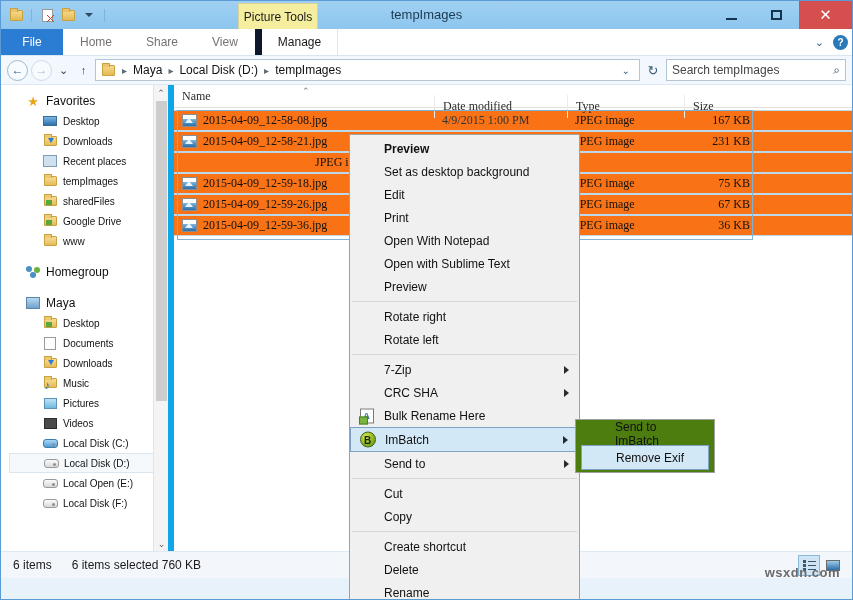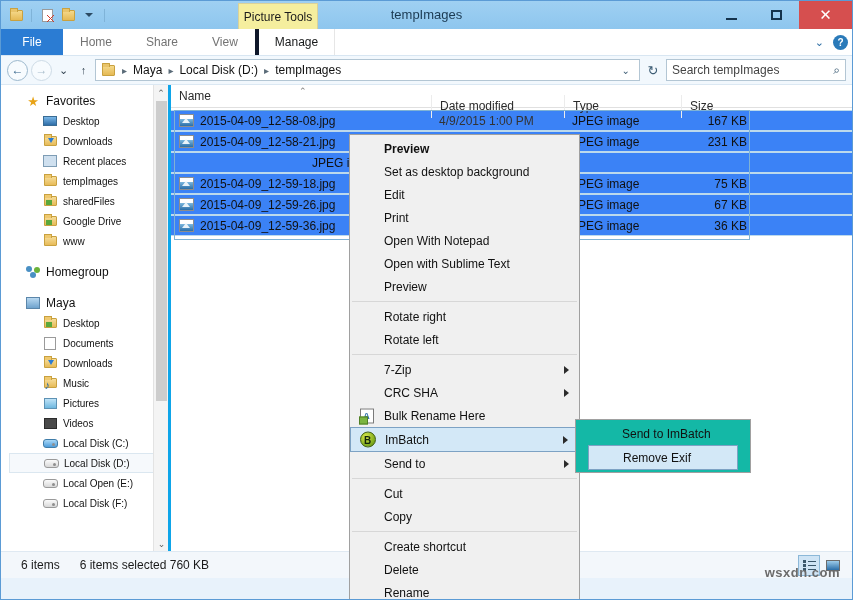--- a/index.html
+++ b/index.html
@@ -100,21 +100,21 @@
     display:flex;align-items:center;justify-content:center;
     font-size:12px;
   }
   .rtab {
     padding: 0 17px; display:flex;align-items:center;
     font-size:12px; color:#737373;
   }
   #tab-manage {
     padding: 0 16px; display:flex;align-items:center;
     font-size:12px; color:#17191a;
-    border-left:4px solid #0f172a; border-right:1px solid #e6e6e6;
+    border-left:7px solid #0f172a; border-right:1px solid #e6e6e6;
     background:#fff;
   }
   #ribbon-right {
     position:absolute; right:4px; top:0; height:27px;
     display:flex;align-items:center;gap:9px;
   }
   .chev-sm { color:#2b6ca3; font-size:11px; }
   .help-ico {
     width:15px;height:15px;border-radius:50%;
     background:#2a7ab9;color:#fff;font-size:10px;font-weight:bold;
@@ -224,42 +224,43 @@
   }
   #nav-scroll .thumb {
     position:absolute; left:2px; top:16px; width:11px; height:300px;
     background:#cdcdcd;
   }
   #nav-scroll .arw.bot { position:absolute;bottom:0;left:0;width:15px; }
 
   
   #listpane {
     flex:1; position:relative; background:#fff;
-    border-left:3px solid #0ea5e9;
+    border-left:6px solid #0ea5e9;
+    font-family:Liberation Serif, serif;
   }
   #colhead {
     height: 23px; display:flex; align-items:center;
     border-bottom:1px solid #e0e0e0;
     font-size:12px; color:#2a2a2a; background:#fff;
     position:relative;
   }
   .col { padding-left:8px; position:relative; height:23px; line-height:23px; }
   .col + .col { border-left:1px solid #ececec;margin-top:20px; }
   .col-name { width:260px; }
   .col-date { width:133px; }
   .col-type { width:117px; }
   .col-size { width:74px; }
   #sort-arrow {
     position:absolute; left:128px; top:1px;
     color:#7b7b7b; font-size:9px;
   }
   #rows { padding-top:2px; }
   .frow {
     height:21px; display:flex; align-items:center;
-    background:#3b82f6; border-top:1px solid #bcd9ec; border-bottom:1px solid #bcd9ec;
+    background:#f97316; border-top:1px solid #bcd9ec; border-bottom:1px solid #bcd9ec;
     font-size:12px; color:#111;
   }
   .frow .c-name { width:260px; display:flex;align-items:center;padding-left:8px; }
   .frow .c-date { width:133px; padding-left:8px; color:#333; }
   .frow .c-type { width:117px; padding-left:8px; }
   .frow .c-size { width:74px; text-align:right; padding-right:8px; }
   .jpg-ico {
     width:15px;height:13px;margin-right:6px;flex:none;
     background:#fff;border:1px solid #8d8d8d;position:relative;overflow:hidden;
   }
@@ -271,21 +272,21 @@
     position:absolute; left:3px; top:25px; width:576px; height:130px;
     border:1px solid #7fb2d4; pointer-events:none;
   }
 
   
   #statusbar {
     height: 27px; background:#f3f7fb; border-top:1px solid #dfe9f2;
     display:flex;align-items:center; padding:0 12px;
     font-size:12px; color:#1a1a1a; position:relative;
   }
-  #status-count { margin-right:20px;margin-left:8px; }
+  #status-count { margin-right:20px; }
   #status-sel {}
   #viewbtns {
     position:absolute; right:8px; top:3px;
     display:flex; gap:2px;
   }
   .vbtn { width:22px;height:21px;display:flex;align-items:center;justify-content:center; }
   .vbtn.active { background:#cfe4f5; border:1px solid #8cb8d8; }
   .ico-details { width:13px;height:11px;position:relative; }
   .ico-details i {
     position:absolute;left:5px;height:1px;width:8px;background:#39566b;display:block;
@@ -336,23 +337,23 @@
   .ico-imbatch {
     width:16px;height:16px;border-radius:50%;
     background:radial-gradient(circle at 35% 30%, #d9e84a, #7aa81c 70%, #4e7310);
     border:1px solid #3f5e0c;
     color:#13240a; font-size:10px; font-weight:bold;
     display:flex;align-items:center;justify-content:center;
   }
 
   
   #submenu {
-    position:absolute; left:574px; top:418px; width:176px;
-    background:#14b8a6; border:1px solid #a0a0a0;
-    padding:2px 12px; z-index:60;
+    position:absolute; left:574px; top:418px; width:140px;
+    background:#4d7c0f; border:1px solid #a0a0a0;
+    padding:2px 5px; z-index:60;
   }
   #submenu .mi { padding-left:34px; }
 </style>
 </head>
 <body>
 
 <div id="window">
 
   <div id="titlebar">
     <div id="qat">

